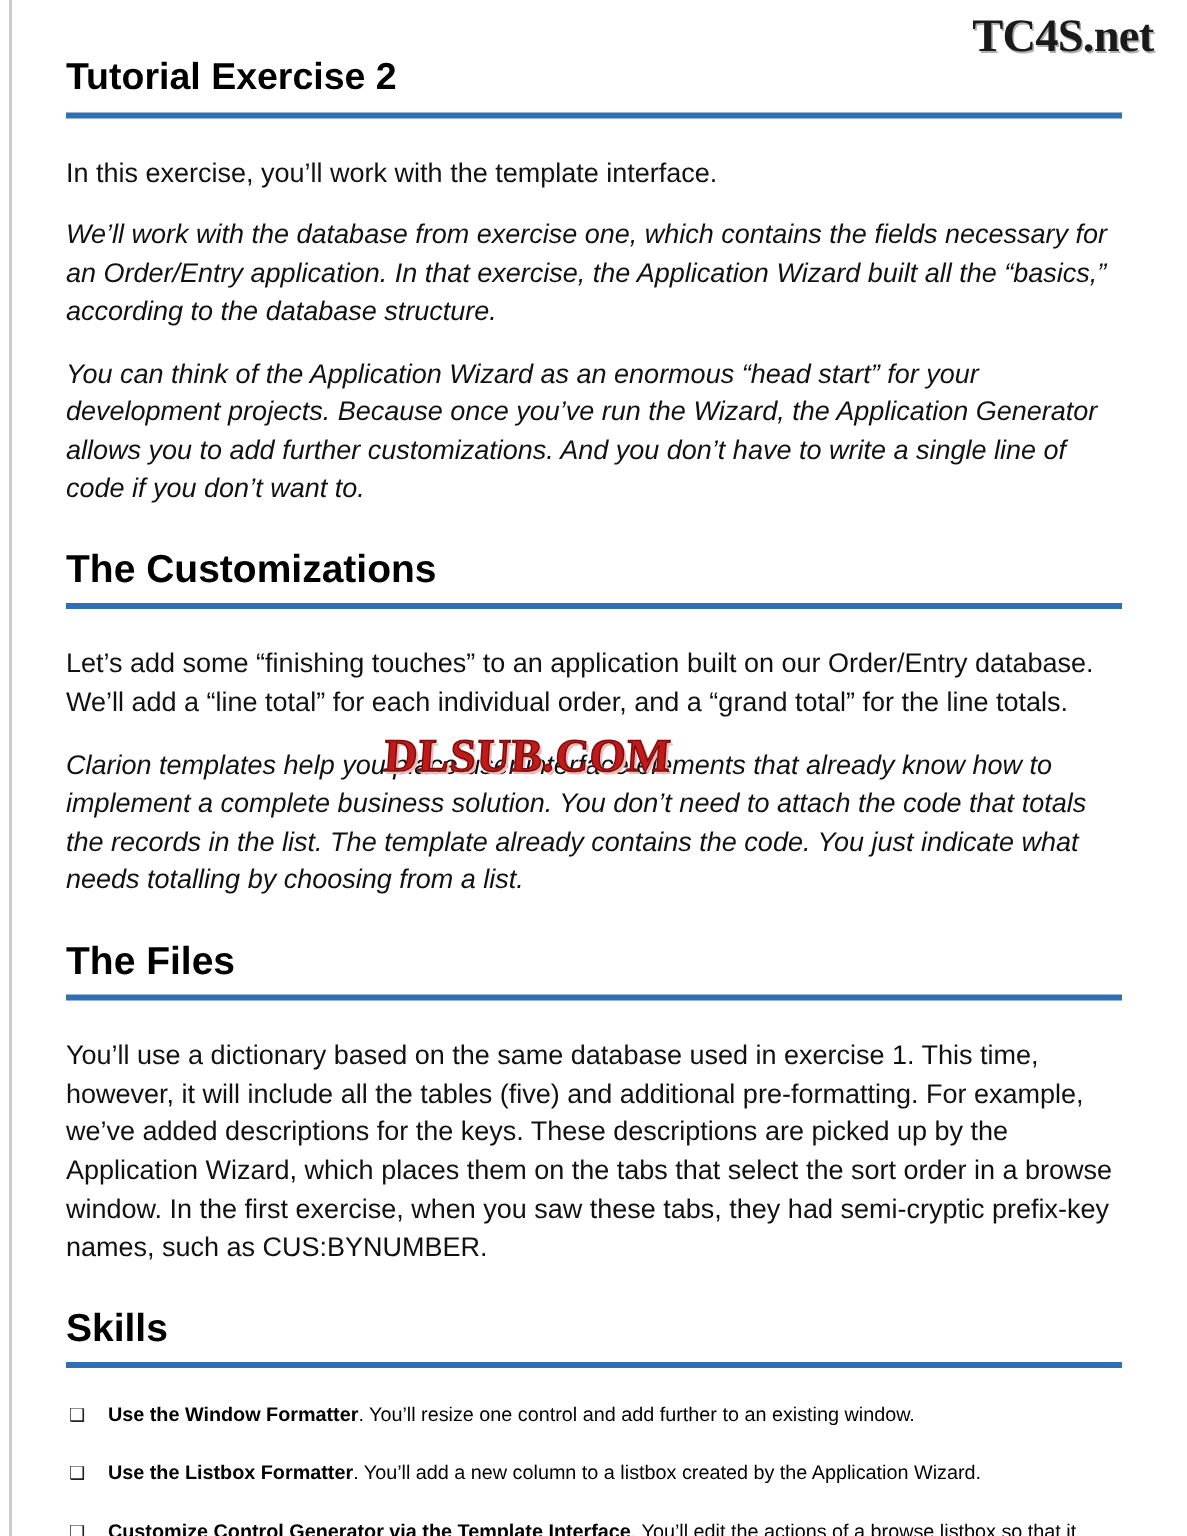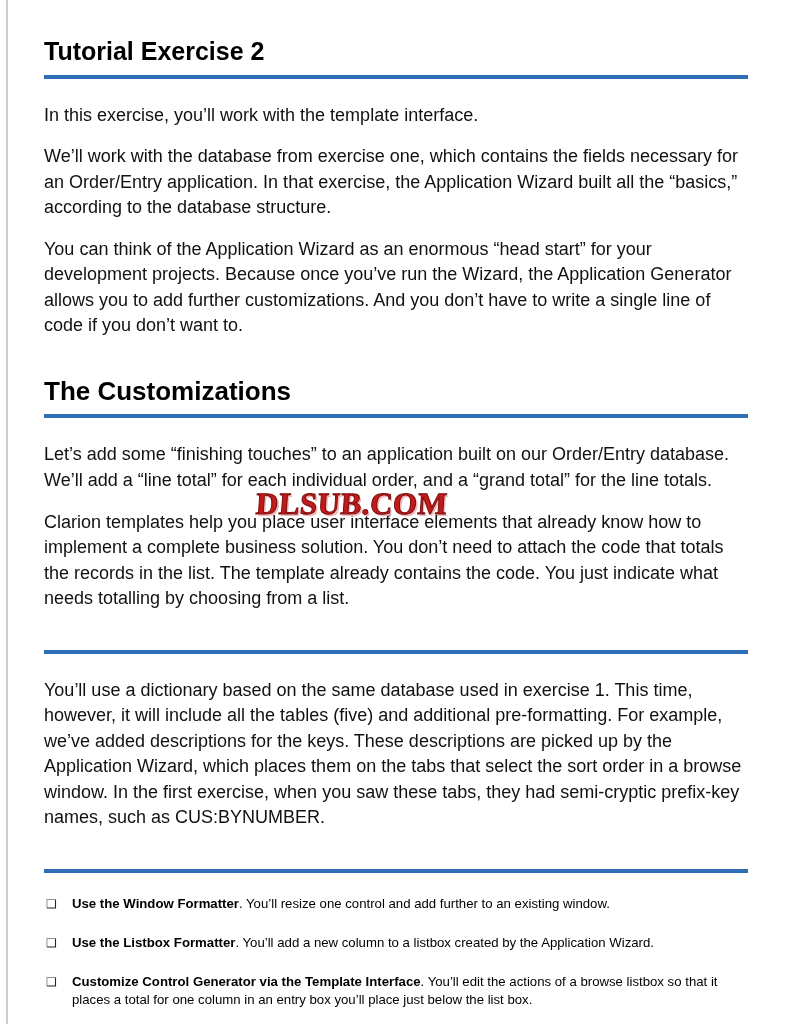--- a/index.html
+++ b/index.html
@@ -67,31 +67,32 @@
   }
   h2.section {
     font-family: "Liberation Sans", sans-serif;
     font-size: 26px;
     font-weight: bold;
     margin: 0;
     padding: 0;
     line-height: 1.1;
   }
   .section-block {
-    margin-top: 38px;
+    margin-top: 26px;
   }
   p.para {
     font-size: 18px;
     line-height: 1.42;
     margin: 0 0 0 0;
     padding: 0;
     color: #111;
   }
   .para + .para {
     margin-top: 16px;
+    font-style: italic;
   }
   .after-rule {
     margin-top: 24px;
   }
   .skills-intro {
     margin-top: 26px;
   }
   ul.skills {
     list-style: none;
     margin: 22px 0 0 0;
@@ -141,20 +142,21 @@
     position: relative;
   }
 </style>
 </head>
 <body>
 
 <div class="page">
 
   <div class="left-rule"></div>
 
+  <div class="watermark-top">TC4S.net</div>
 
   <div class="content">
 
     <div class="title-block">
       <h1 class="doc-title">Tutorial Exercise 2</h1>
       <div class="rule"></div>
     </div>
 
     <div class="after-rule">
       <p class="para">In this exercise, you’ll work with the template interface.</p>
@@ -165,27 +167,29 @@
     <div class="section-block">
       <h2 class="section">The Customizations</h2>
       <div class="rule"></div>
       <div class="after-rule">
         <p class="para">Let’s add some “finishing touches” to an application built on our Order/Entry database. We’ll add a “line total” for each individual order, and a “grand total” for the line totals.</p>
         <p class="para">Clarion templates help you place user interface elements that already know how to implement a complete business solution. You don’t need to attach the code that totals the records in the list. The template already contains the code. You just indicate what needs totalling by choosing from a list.</p>
       </div>
     </div>
 
     <div class="section-block sec-files-row">
+      <h2 class="section">The Files</h2>
       <div class="rule"></div>
       <div class="after-rule">
         <p class="para">You’ll use a dictionary based on the same database used in exercise 1. This time, however, it will include all the tables (five) and additional pre-formatting. For example, we’ve added descriptions for the keys. These descriptions are picked up by the Application Wizard, which places them on the tabs that select the sort order in a browse window. In the first exercise, when you saw these tabs, they had semi-cryptic prefix-key names, such as CUS:BYNUMBER.</p>
       </div>
     </div>
 
     <div class="section-block">
+      <h2 class="section">Skills</h2>
       <div class="rule"></div>
 
       <ul class="skills">
         <li>
           <span class="bullet">❑</span>
           <b>Use the Window Formatter</b><span>. You’ll resize one control and add further to an existing window.</span>
         </li>
         <li>
           <span class="bullet">❑</span>
           <b>Use the Listbox Formatter</b><span>. You’ll add a new column to a listbox created by the Application Wizard.</span>

